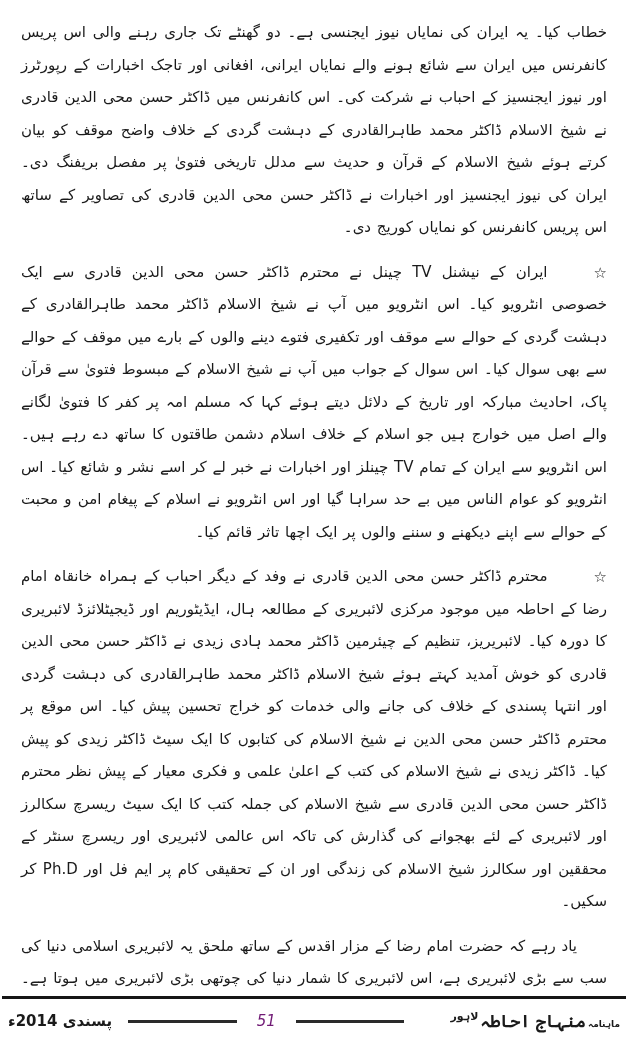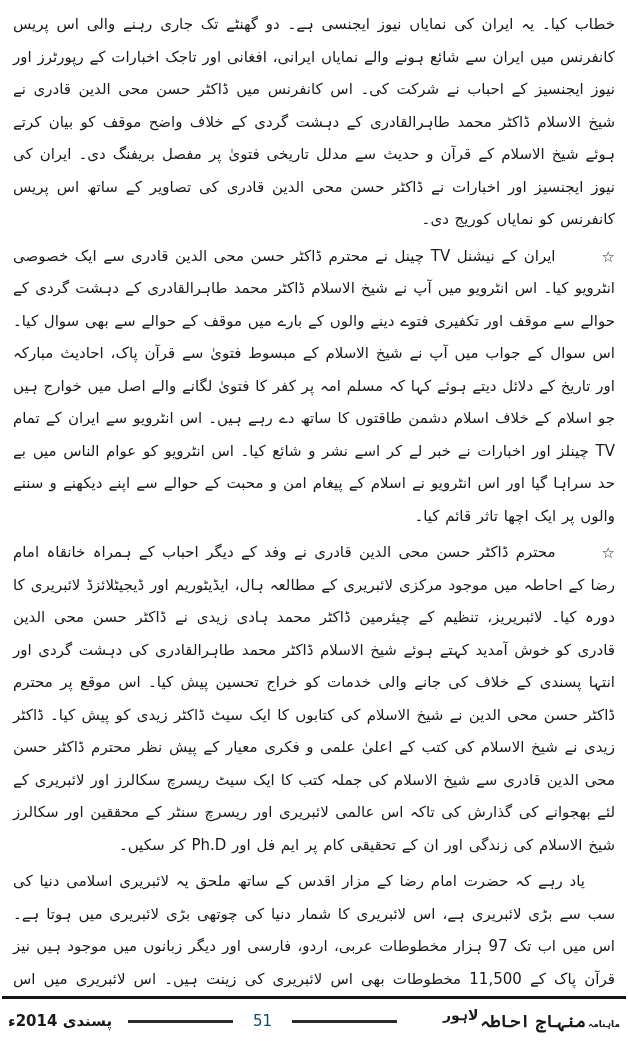--- a/index.html
+++ b/index.html
@@ -15,21 +15,21 @@
     background: #ffffff;
     color: #1a1a1a;
     direction: rtl;
     overflow: hidden;
     font-family: "DejaVu Sans", sans-serif;
   }
   .content {
     padding: 4px 9px 0 9px;
   }
   p.body-para {
-    margin: 4px;
+    margin: 12px;
     font-size: 15px;
     line-height: 32.5px;
     text-align: justify;
     text-justify: inter-word;
     word-spacing: 1px;
   }
   p.body-para.indent-para {
     text-indent: 30px;
   }
   .star {
@@ -78,37 +78,38 @@
   .journal-prefix {
     font-size: 9px;
     font-weight: bold;
   }
   .journal-name {
     font-size: 17px;
     font-weight: bold;
     font-family: "DejaVu Serif", serif;
   }
   .journal-city {
-    font-size: 14px;
+    font-size: 11px;
     font-weight: bold;
     position: relative;
     top: -7px;
     margin-left: 30px;
   }
   .seg {
     flex: 1 1 auto;
     height: 3px;
     background: #2a2a2a;
     margin: 0 16px;
     max-width: 150px;
   }
   .page-number {
     font-size: 15px;
-    color: #0c4a6e;
+    color: #701a75;
     padding: 0 4px;
+    font-style: italic;
   }
   .issue-date {
     font-size: 15px;
     font-weight: bold;
     white-space: nowrap;
   }
 </style>
 </head>
 <body>
 

